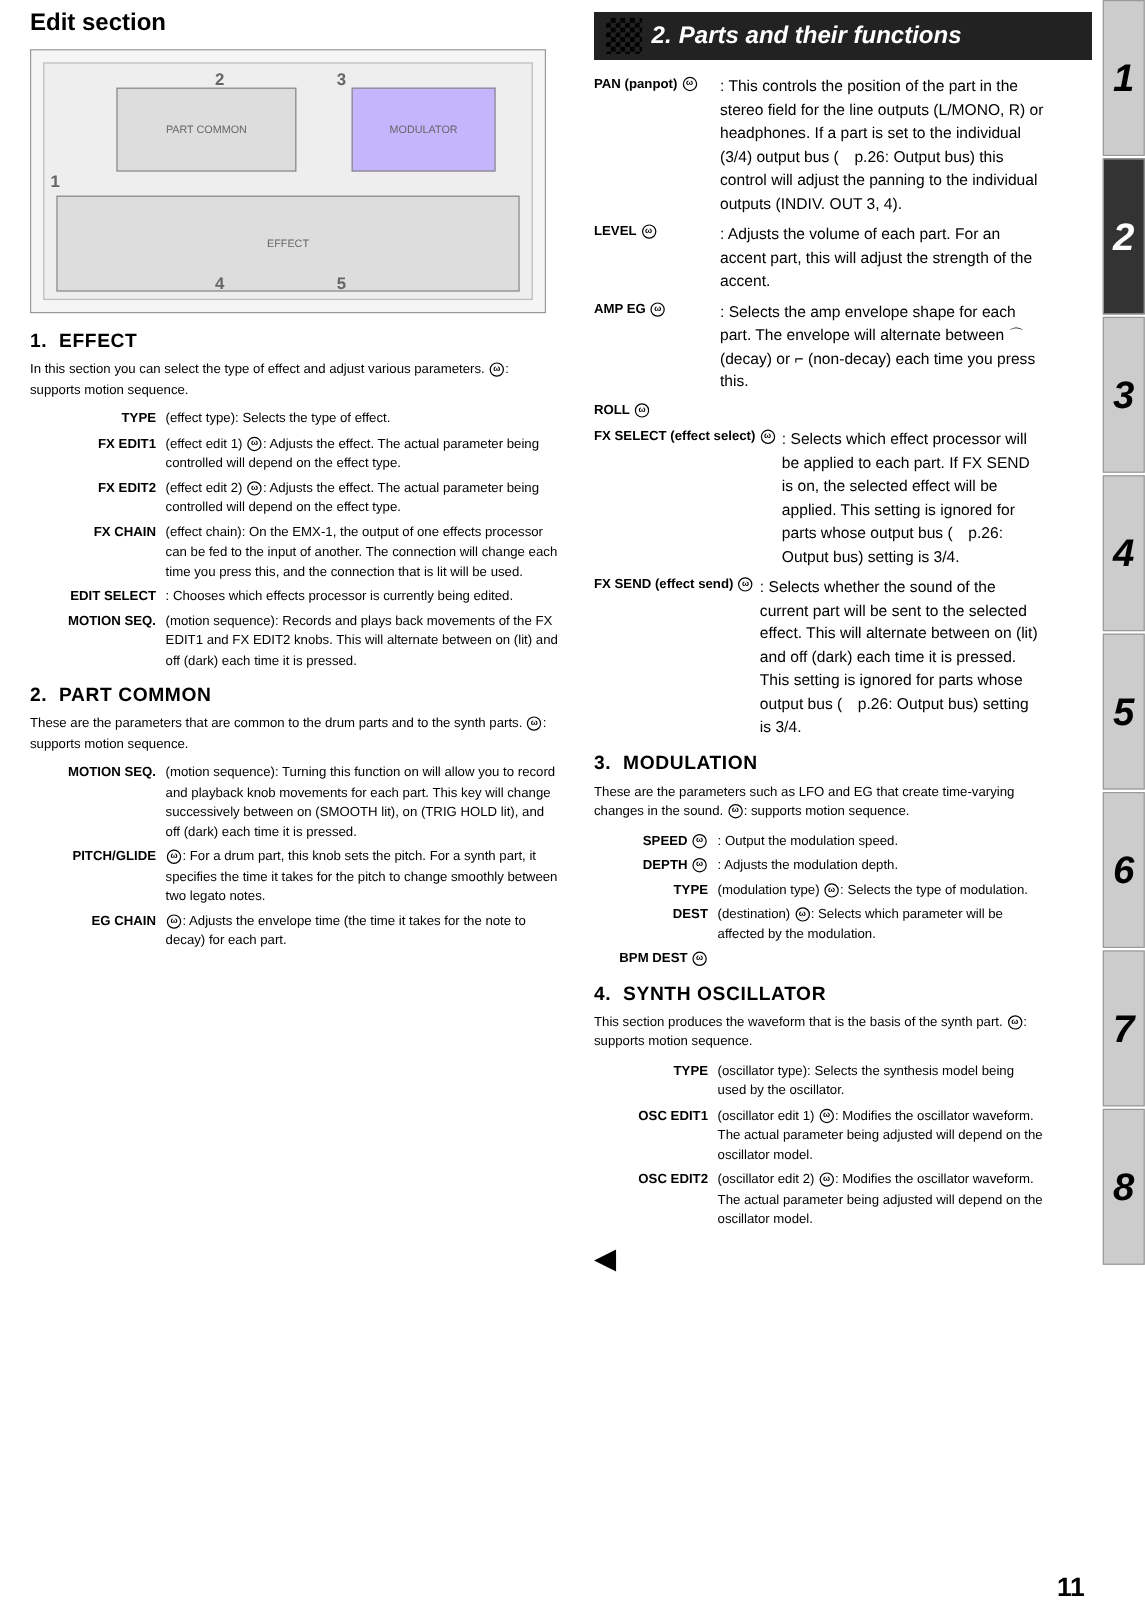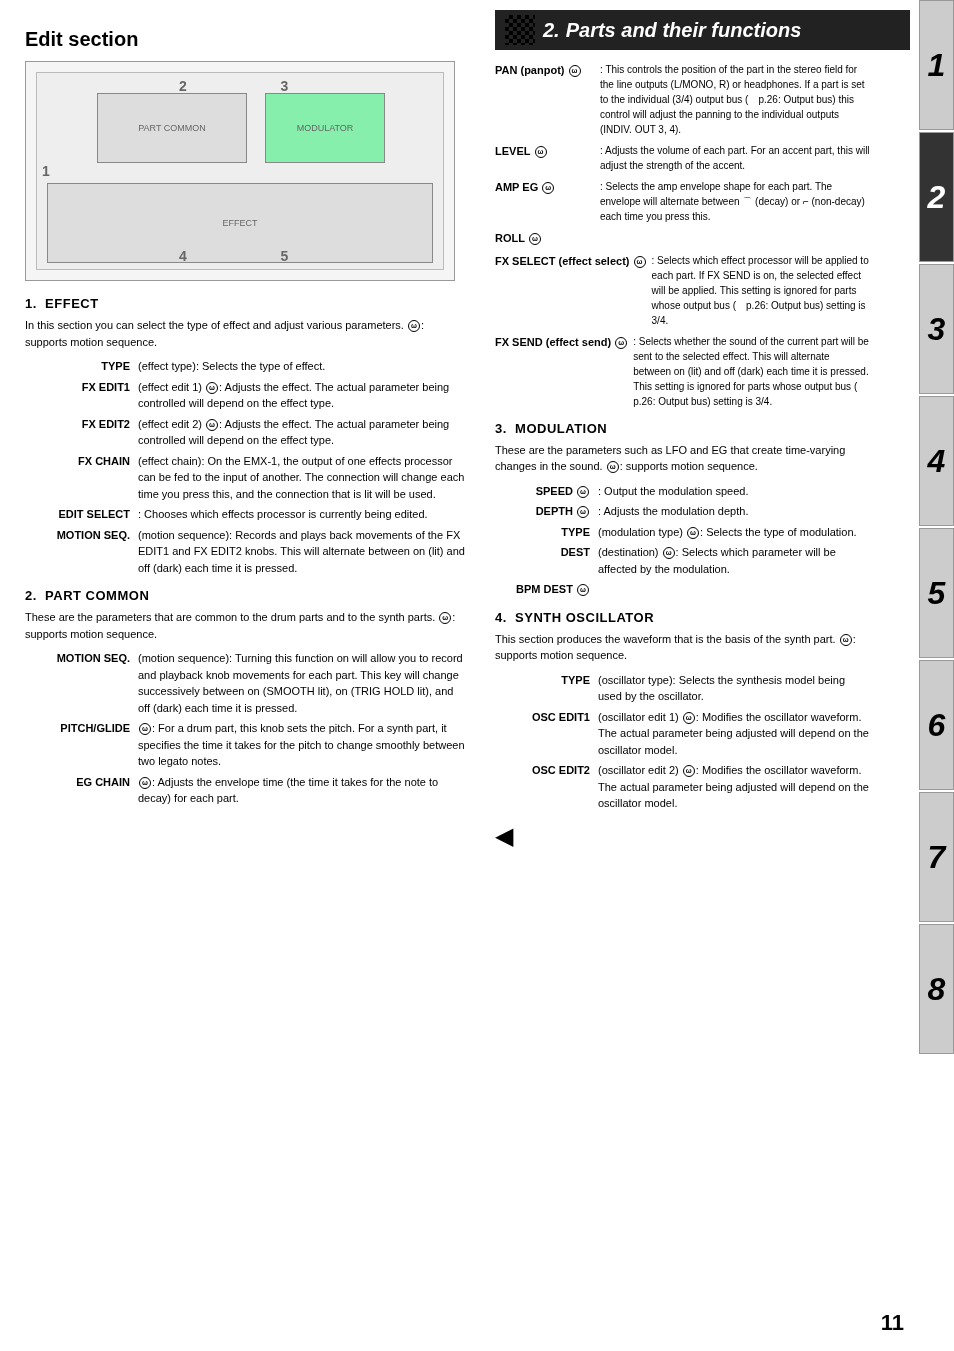--- a/index.html
+++ b/index.html
@@ -16,21 +16,21 @@
     .page-container {
       display: flex;
       width: 954px;
       min-height: 1351px;
       position: relative;
     }
 
     
     .left-col {
       width: 480px;
-      padding: 28px 15px 20px 25px;
+      padding: 8px 15px 20px 25px;
       flex-shrink: 0;
     }
 
     
     .right-col {
       width: 440px;
       padding: 10px 10px 20px 15px;
       flex-shrink: 0;
     }
 
@@ -111,21 +111,21 @@
     }
 
     .diagram-label.label-1 { top: 50%; left: 5px; transform: translateY(-50%); }
     .diagram-label.label-2 { top: 5px; left: 35%; }
     .diagram-label.label-3 { top: 5px; left: 60%; }
     .diagram-label.label-4 { bottom: 5px; left: 35%; }
     .diagram-label.label-5 { bottom: 5px; left: 60%; }
 
     
     .main-section-title {
-      font-size: 13px;
+      font-size: 16px;
       font-weight: bold;
       text-transform: uppercase;
       letter-spacing: 0.5px;
       margin: 12px 0 6px 0;
     }
 
     
     .section-intro {
       margin-bottom: 8px;
       line-height: 1.5;
@@ -170,21 +170,21 @@
       font-weight: bold;
       min-width: 100px;
       flex-shrink: 0;
       margin-right: 5px;
       font-size: 11px;
       text-align: left;
     }
 
     .right-term-desc {
       flex: 1;
-      font-size: 10px;
+      font-size: 13px;
       line-height: 1.5;
     }
 
     
     .page-number {
       position: absolute;
       bottom: 15px;
       right: 50px;
       font-size: 22px;
       font-weight: bold;
@@ -229,21 +229,21 @@
 
   <div class="left-col">
     <h1 class="edit-section-title">Edit section</h1>
 
     <div class="diagram-area">
       <div style="width:100%;height:100%;position:relative;">
 
         <div style="position:absolute;top:10px;left:10px;right:10px;bottom:10px;border:1px solid #bbb;background:#eee;">
 
           <div style="position:absolute;top:20px;left:60px;width:150px;height:70px;border:1px solid #888;background:#ddd;display:flex;align-items:center;justify-content:center;font-size:9px;">PART COMMON</div>
-          <div style="position:absolute;top:20px;left:228px;width:120px;height:70px;border:1px solid #888;background:#86efac;display:flex;align-items:center;justify-content:center;font-size:9px;">MODULATOR</div>
+          <div style="position:absolute;top:20px;left:256px;width:120px;height:70px;border:1px solid #888;background:#c4b5fd;display:flex;align-items:center;justify-content:center;font-size:9px;">MODULATOR</div>
           <div style="position:absolute;top:110px;left:10px;right:10px;height:80px;border:1px solid #888;background:#ddd;display:flex;align-items:center;justify-content:center;font-size:9px;">
             <span style="margin:0 10px;">EFFECT</span>
           </div>
 
           <div class="diagram-label label-1" style="font-size:14px;font-weight:bold;">1</div>
           <div class="diagram-label label-2" style="font-size:14px;font-weight:bold;">2</div>
           <div class="diagram-label label-3" style="font-size:14px;font-weight:bold;">3</div>
           <div class="diagram-label label-4" style="font-size:14px;font-weight:bold;">4</div>
           <div class="diagram-label label-5" style="font-size:14px;font-weight:bold;">5</div>
         </div>

